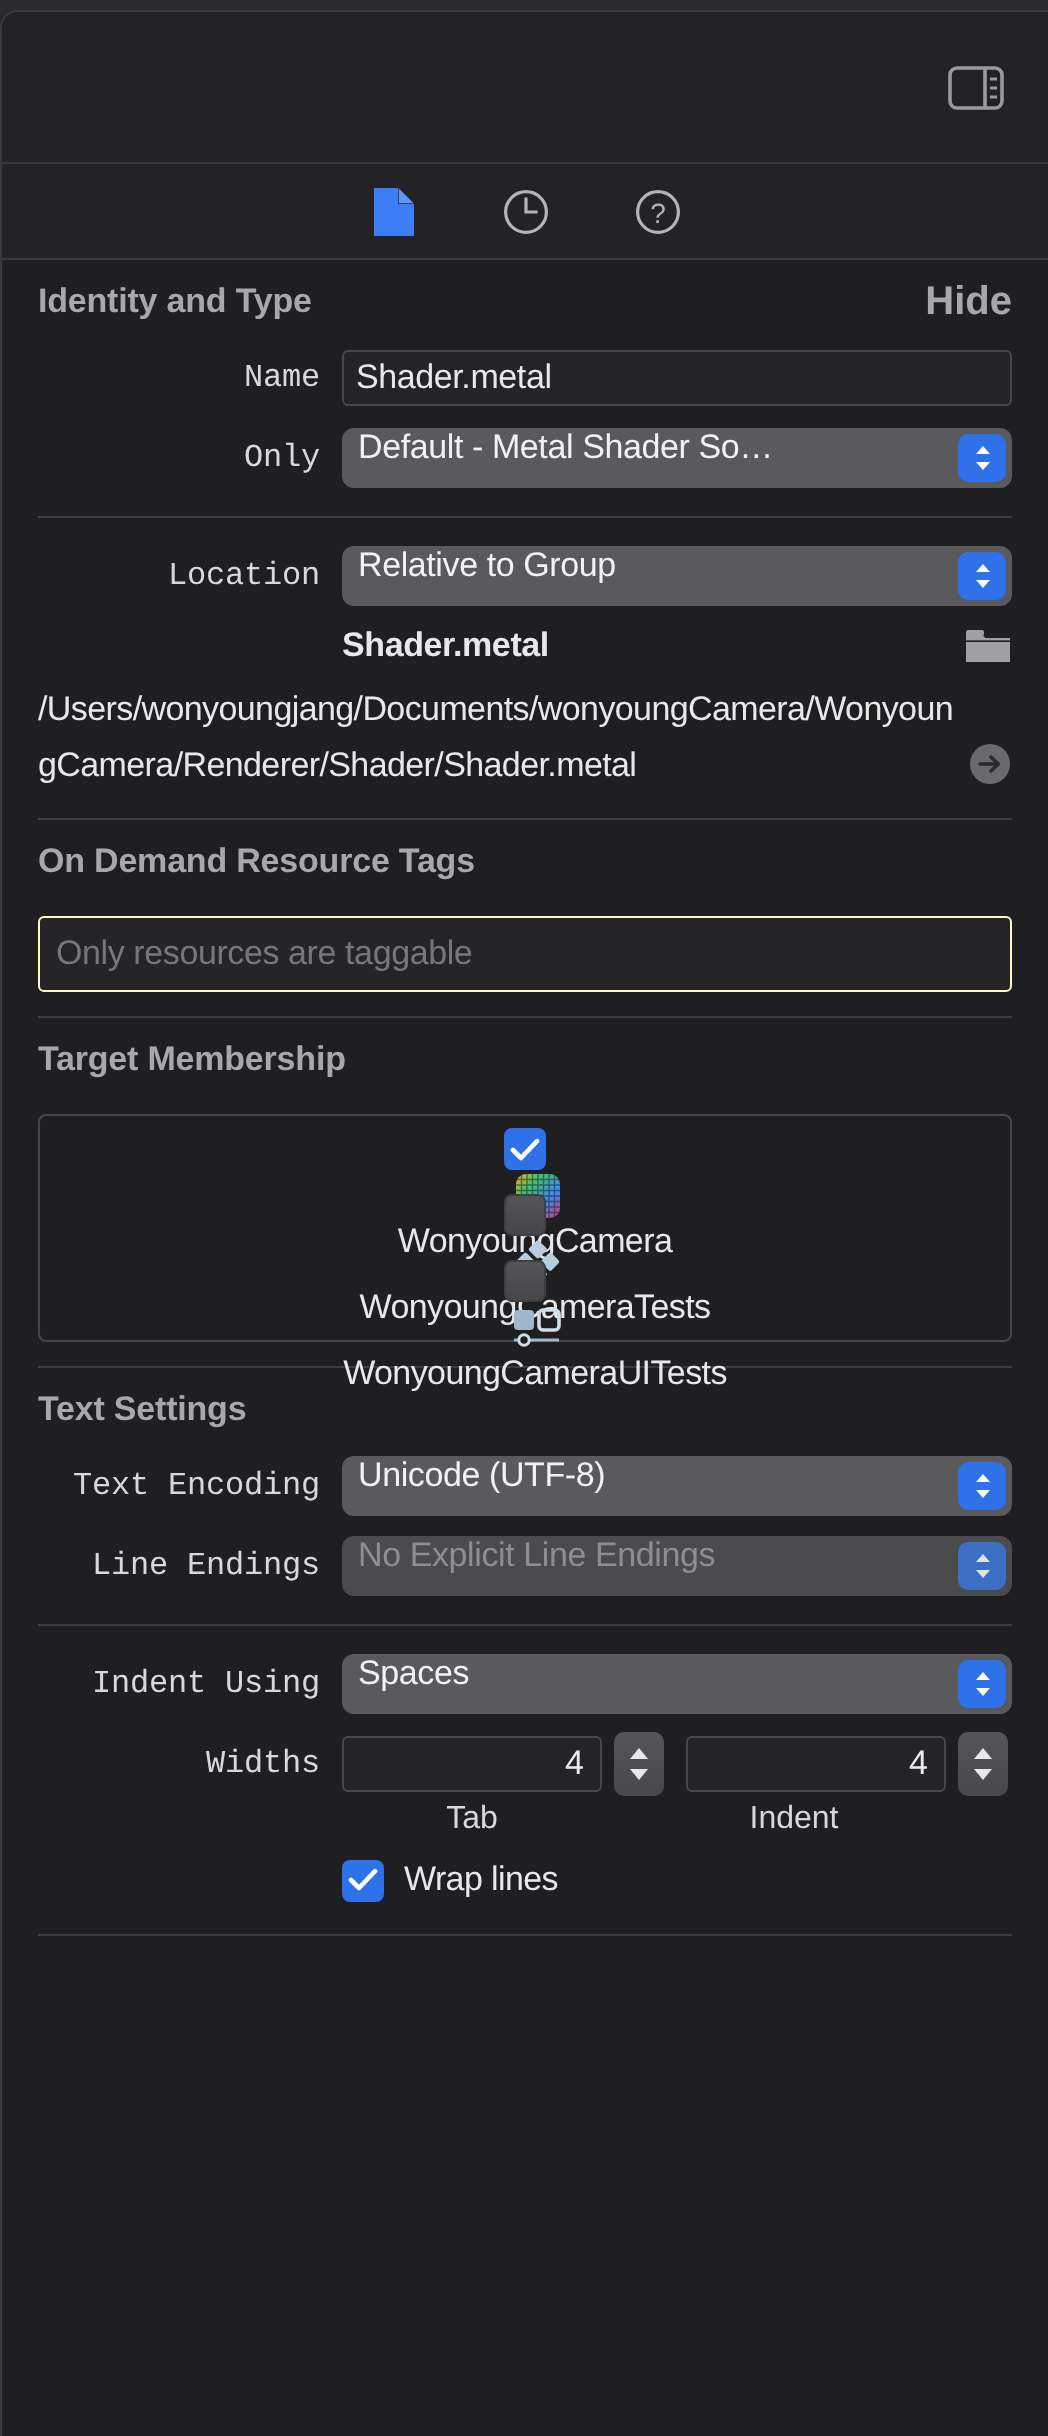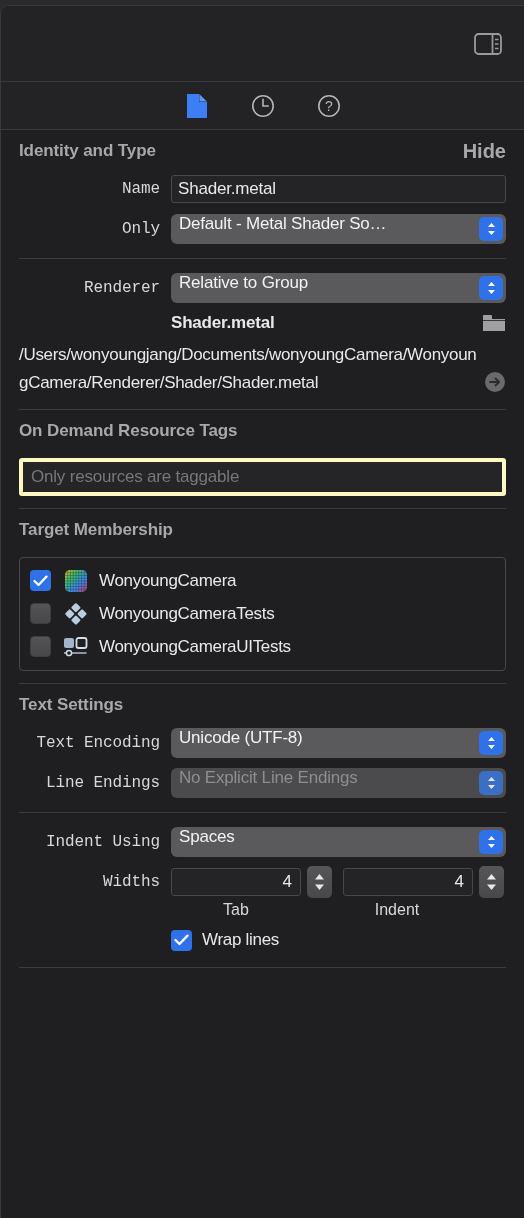--- a/index.html
+++ b/index.html
@@ -141,39 +141,40 @@
   }
   .reveal-btn {
     position: absolute; right: 0; bottom: 3px;
     width: 22px; height: 22px; cursor: pointer;
   }
   
   .odr-box {
     margin: 6px 18px 0 18px;
     height: 38px;
     background: #252527;
-    border: 4px solid #fef9c3;
+    border: 1px solid #fef9c3;
     border-radius: 3px;
     display: flex; align-items: center;
     padding: 0 8px;
     font-size: 17px; color: #77777a;
     letter-spacing: -0.2px;
   }
   
   .tm-box {
     margin: 6px 18px 0 18px;
     border: 1px solid #48484a;
     border-radius: 4px;
     background: #1f1f21;
     padding: 6px 0 7px 0;
   }
   .tm-row {
     display: flex; align-items: center;
     height: 33px; padding: 0 10px;
     cursor: pointer;
+    flex-direction: column;
   }
   .cbx {
     width: 21px; height: 21px; border-radius: 4px;
     flex: 0 0 21px;
     display: flex; align-items: center; justify-content: center;
     cursor: pointer;
   }
   .cbx.on { background: #2f71e8; }
   .cbx.off {
     background: linear-gradient(#545456, #47474a);
@@ -286,21 +287,21 @@
           </svg>
         </span>
       </div>
     </div>
 
     <div class="spacer-md"></div>
     <div class="divider"></div>
     <div class="spacer-md"></div>
 
     <div class="row">
-      <span class="lbl">Renderer</span>
+      <span class="lbl">Location</span>
       <div class="popup">
         <span>Relative to Group</span>
         <span class="chev">
           <svg width="11" height="16" viewBox="0 0 11 16">
             <path d="M5.5 2 L9 6 H2 Z" fill="#ffffff"></path>
             <path d="M5.5 14 L9 10 H2 Z" fill="#ffffff"></path>
           </svg>
         </span>
       </div>
     </div>

